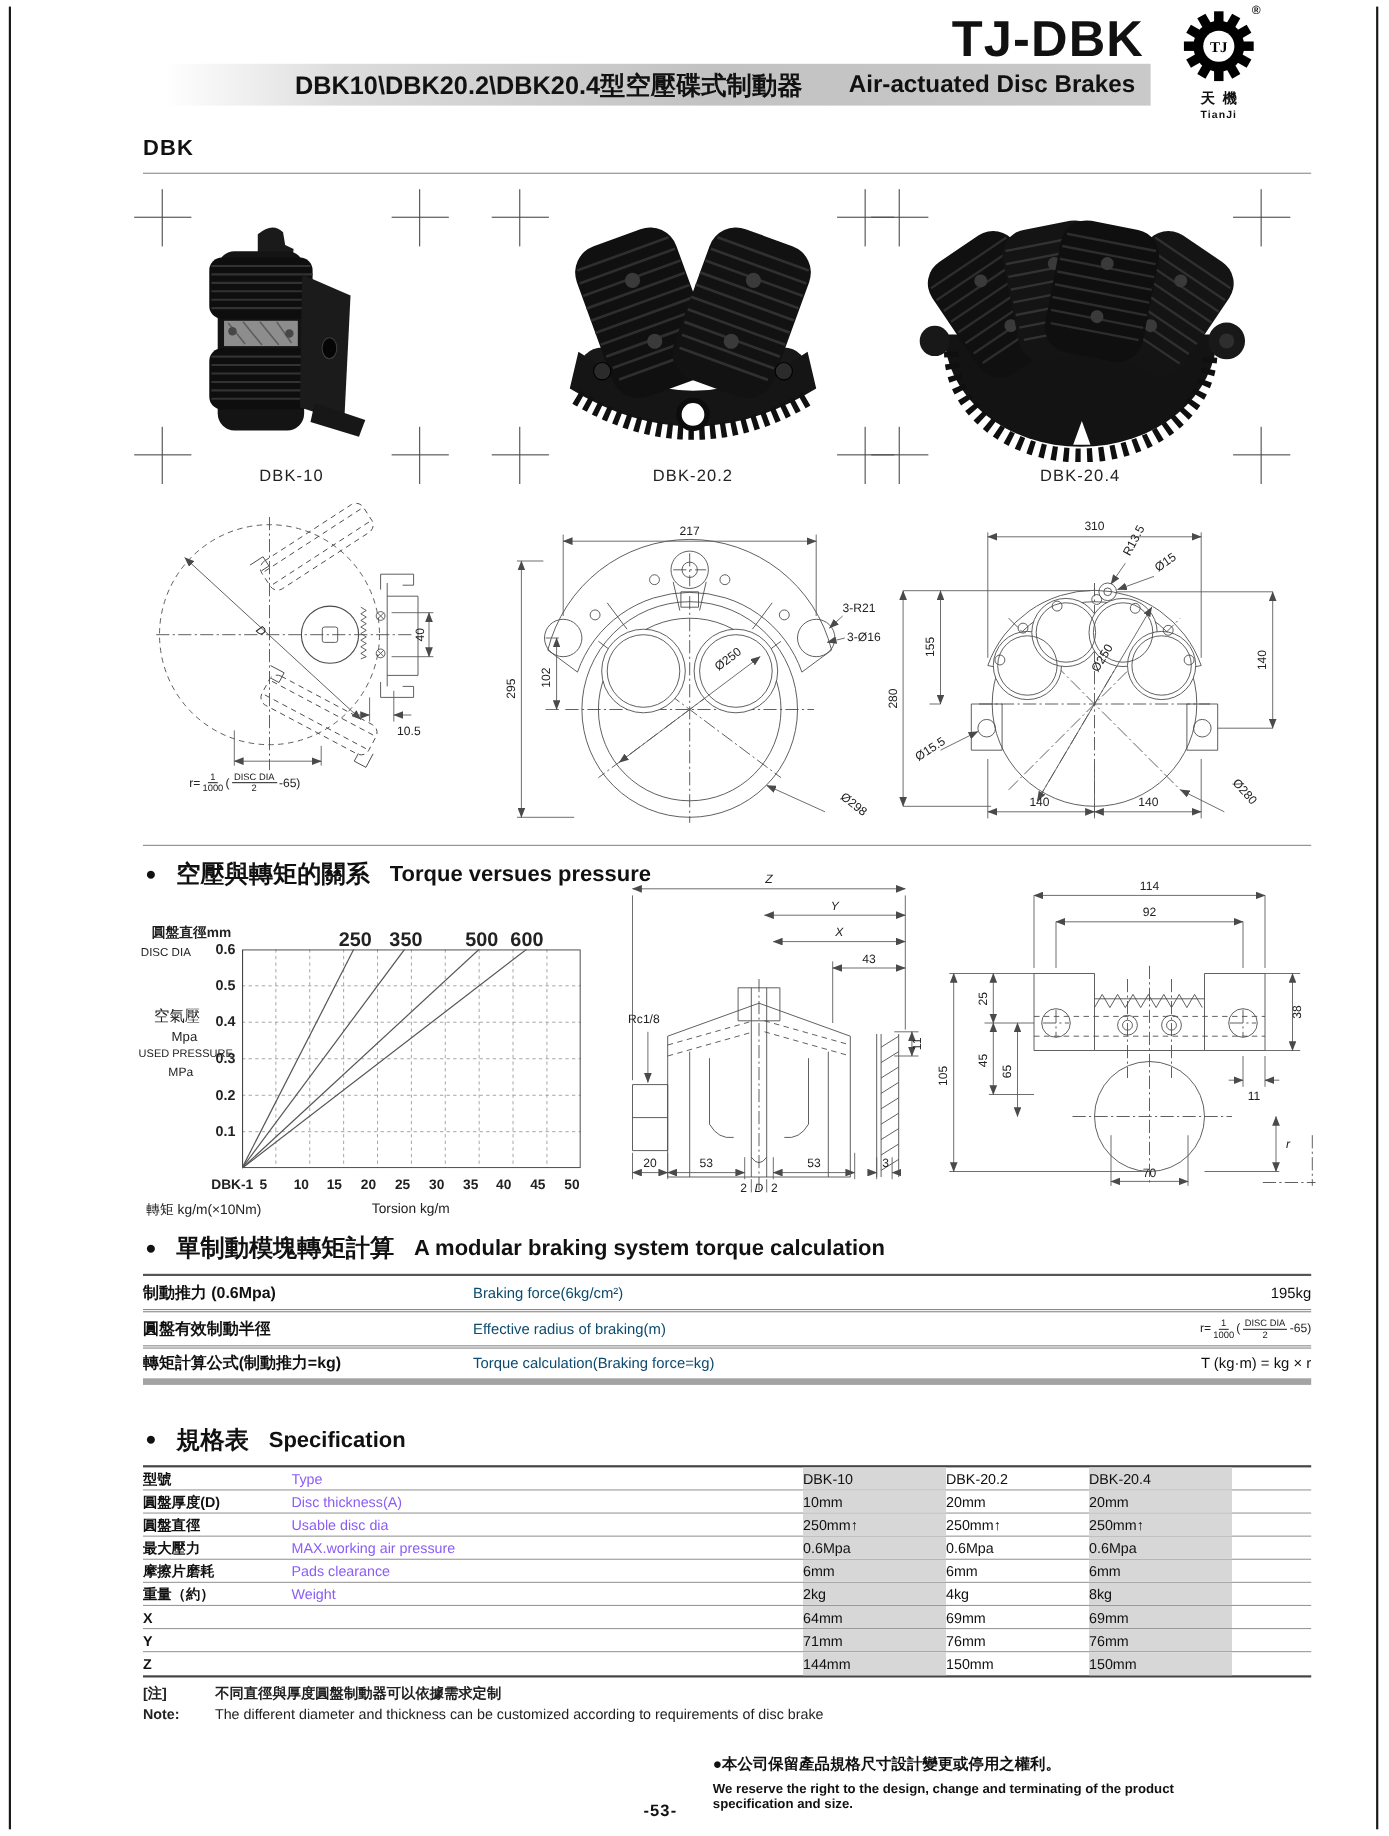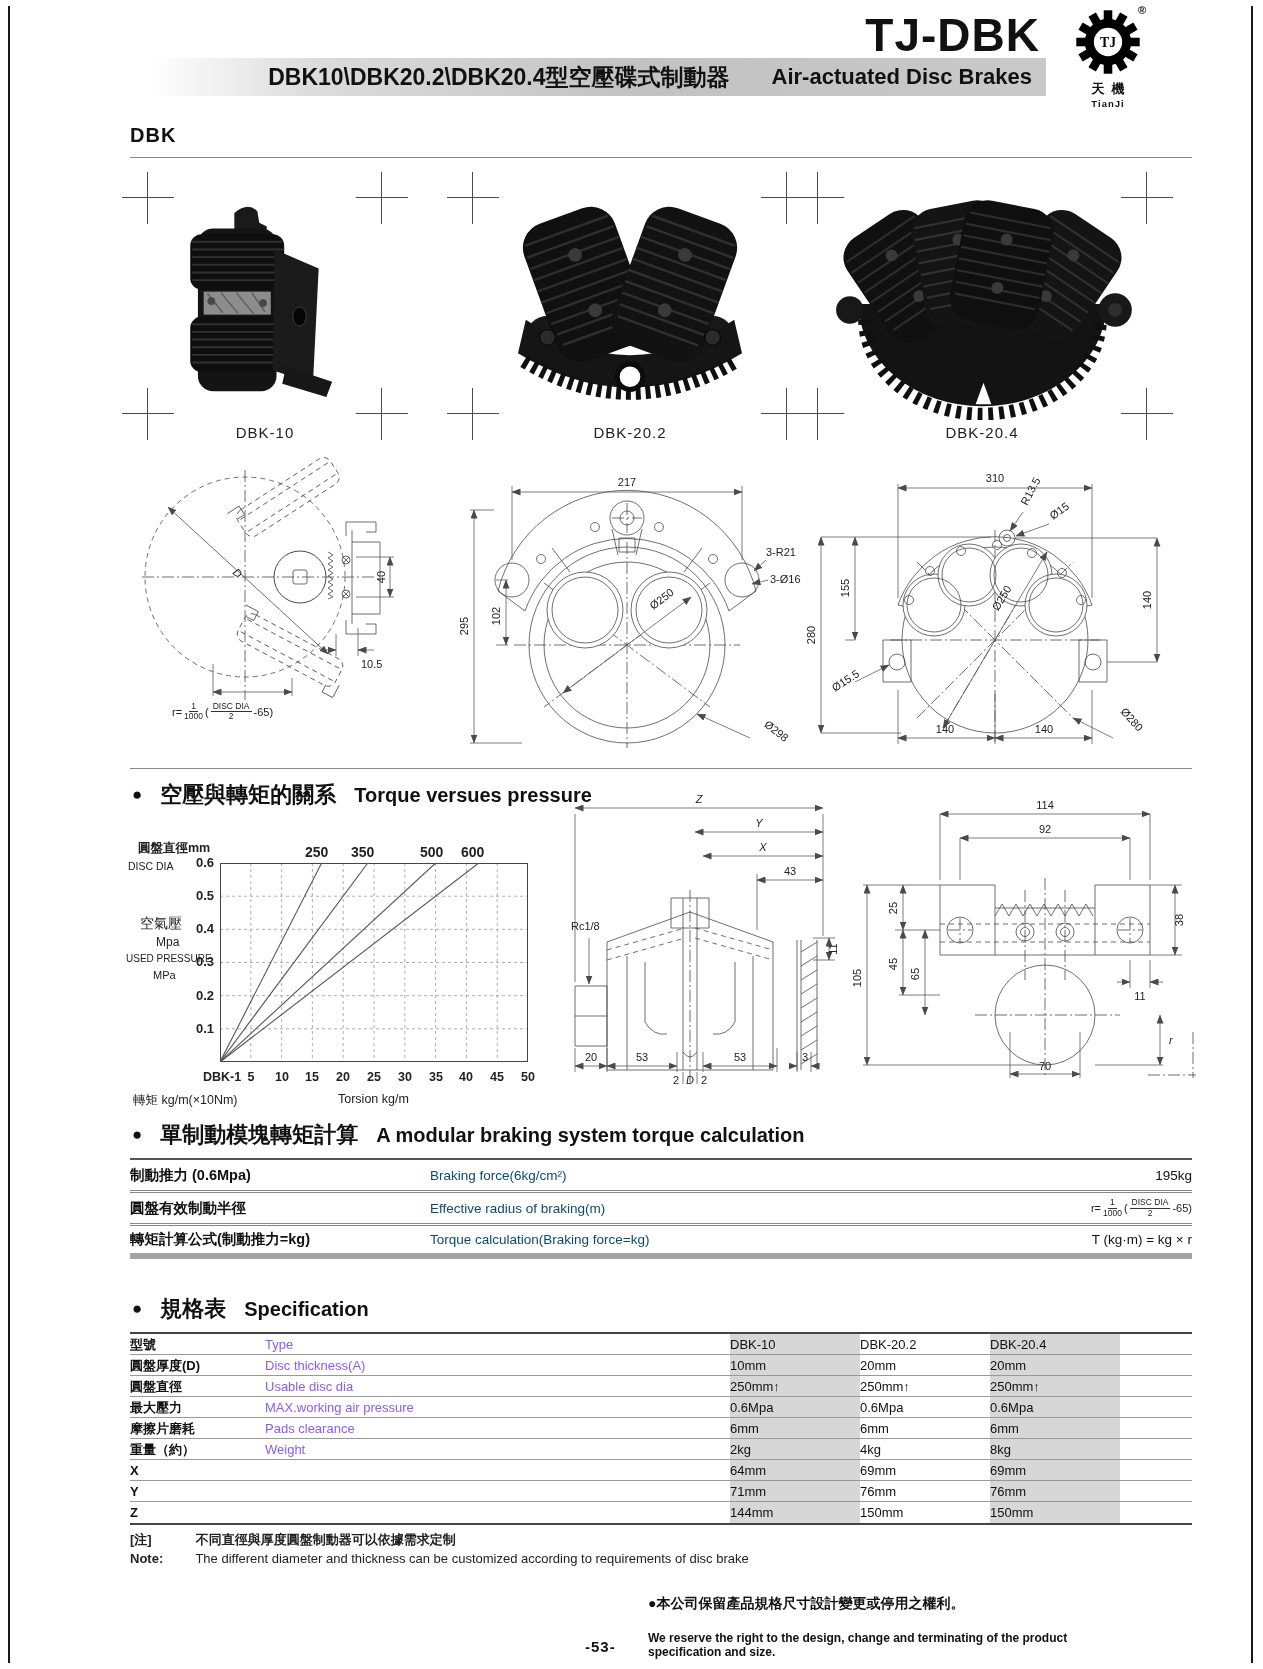--- a/index.html
+++ b/index.html
@@ -29,23 +29,23 @@
 .ln{stroke:#4a4a4a;fill:none;stroke-width:1}
 .lnthin{stroke-width:.8}
 .dash{stroke-dasharray:5 4}
 .dashdot{stroke-dasharray:12 3 2 3;stroke-width:.8}
 .dim line,.dim path{stroke:#5a5a5a;stroke-width:.8;fill:none}
 .dimtxt{font-size:11px;fill:#222;stroke:none}
 .heading{display:flex;align-items:center;gap:18px;white-space:nowrap}
 .heading .bullet{font-size:17px}
 .heading .cn{font-size:22px;font-weight:700}
 .heading .en{font-size:20px;font-weight:700}
-.ticklabel{position:absolute;font-size:12.5px;font-weight:600;color:#222;text-align:center}
+.ticklabel{position:absolute;font-size:12.5px;font-weight:600;color:#222;text-align:left}
 .yticks{position:absolute;width:36px;text-align:right;font-size:13px;font-weight:600;color:#222}
-.serieslabel{position:absolute;width:36px;text-align:left;font-size:14px;font-weight:600;color:#222}
+.serieslabel{position:absolute;width:36px;text-align:center;font-size:18px;font-weight:600;color:#222}
 .axistext{position:absolute;color:#222}
 .frac{display:inline-flex;flex-direction:column;align-items:center;vertical-align:middle;line-height:1.1;margin:0 2px}
 .frac .num{border-bottom:1px solid #333;padding:0 2px}
 .formula{font-size:11px;color:#222;display:inline-flex;align-items:center}
 .formula .frac{font-size:8.5px}
 .calc-table{border-top:2px solid #555}
 .calc-row{display:flex;align-items:center;height:33px;border-bottom:3px double #888}
 .calc-row:last-child{border-bottom:6px solid #a3a3a3}
 .calc-row .c1{width:300px;font-size:14.5px;font-weight:600}
 .calc-row .c2{flex:1;font-size:13.5px;color:#0c4a6e}
@@ -56,21 +56,21 @@
 .srow>div{line-height:21px;font-size:13px;white-space:nowrap}
 .srow .c1{width:135px;font-weight:600}
 .srow .c2{flex:1;color:#8b5cf6}
 .srow .c3,.srow .c4,.srow .c5{width:130px}
 .srow .c6{width:72px}
 .gray{background:#d7d7d7}
 .notes{font-size:13px;color:#222}
 .notes .lbl{display:inline-block;width:62px;font-weight:600}
 .footer-notice{text-align:left}
 .footer-notice .cn{font-size:14px;font-weight:700}
-.footer-notice .en{font-size:12px;font-weight:700;margin-top:18px}
+.footer-notice .en{font-size:12px;font-weight:700;margin-top:6px}
 .pagenum{font-size:15px;font-weight:700;letter-spacing:1px}
 </style>
 </head>
 <body>
 
 <svg width="0" height="0" style="position:absolute">
   <defs>
     <marker id="ar" markerWidth="9" markerHeight="7" refX="8.5" refY="3.5" orient="auto-start-reverse" markerUnits="userSpaceOnUse">
       <path d="M0 0 L9 3.5 L0 7 z" fill="#4a4a4a"></path>
     </marker>

